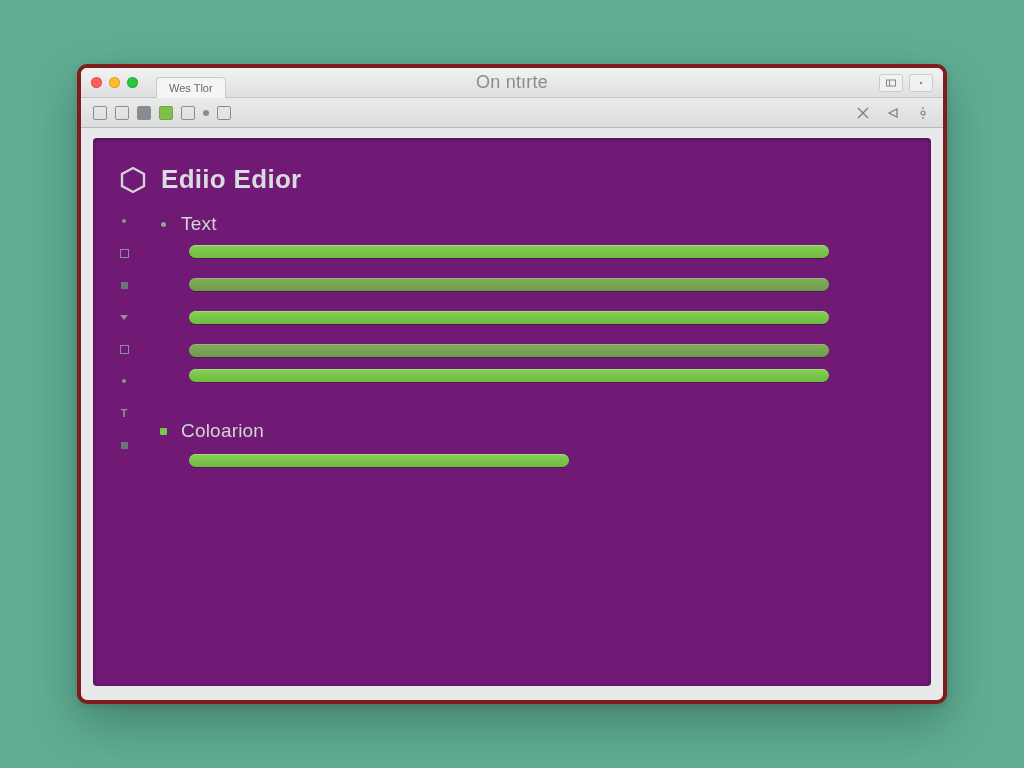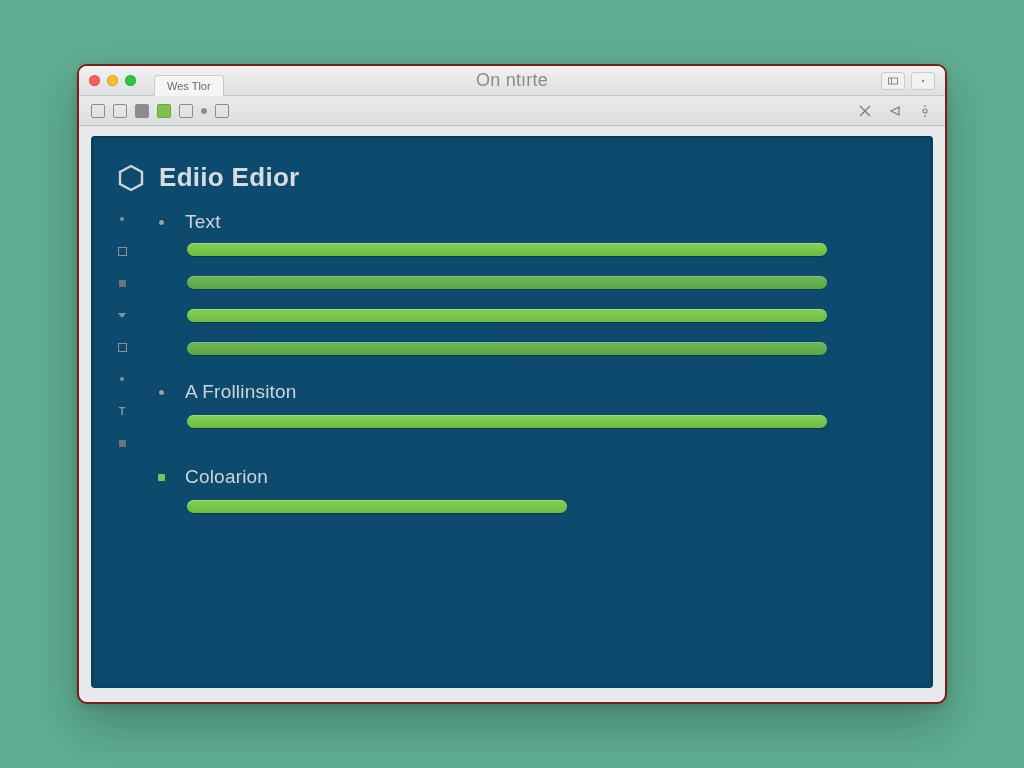--- a/index.html
+++ b/index.html
@@ -10,21 +10,21 @@
     align-items: center;
     justify-content: center;
     font-family: -apple-system, "Helvetica Neue", Arial, sans-serif;
   }
   .window {
     width: 870px;
     height: 640px;
     background: #e8e9ea;
     border-radius: 10px;
     box-shadow: 0 20px 50px rgba(0,0,0,0.25), 0 2px 6px rgba(0,0,0,0.15);
-    border: 2px solid #7f1d1d;
+    border: 4px solid #7f1d1d;
     display: flex;
     flex-direction: column;
     overflow: hidden;
   }
   
   .titlebar {
     height: 30px;
     background: linear-gradient(#f2f2f3, #dedfe1);
     border-bottom: 1px solid #c3c5c8;
     display: flex;
@@ -100,21 +100,21 @@
     right: 12px;
     display: flex;
     gap: 14px;
     color: #7a7c7e;
   }
   .toolbar-right .ic { width:16px; height:16px; display:flex; align-items:center; justify-content:center;}
   
   .editor {
     flex: 1;
     margin: 10px 12px 14px 12px;
-    background: #0c4a6e;
+    background: #701a75;
     border-radius: 4px;
     box-shadow: inset 0 1px 4px rgba(0,0,0,0.4);
     padding: 26px 60px 26px 26px;
     color: #cfd3d6;
     position: relative;
     overflow: hidden;
   }
   .heading-row {
     display: flex;
     align-items: center;
@@ -124,21 +124,21 @@
   .hex-icon { width:28px; height:28px; flex:0 0 auto; }
   .heading-text {
     font-size: 26px;
     font-weight: 600;
     color: #d8dcdf;
     letter-spacing: 0.3px;
   }
   .subheading-row {
     display: flex;
     align-items: center;
-    gap: 20px;
+    gap: 14px;
     margin-top: 18px;
     margin-bottom: 4px;
     margin-left: 40px;
   }
   .sub-bullet {
     width: 8px; height: 8px;
     flex: 0 0 auto;
     display:flex; align-items:center; justify-content:center;
     color:#9aa0a4;
   }
@@ -266,24 +266,20 @@
       <span class="sub-bullet dot"></span>
       <span class="sub-text">Text</span>
     </div>
     <div class="lines">
       <div class="line" style="width:640px"></div>
       <div class="line dim" style="width:640px"></div>
       <div class="line" style="width:640px"></div>
       <div class="line dim" style="width:640px"></div>
     </div>
 
-    <div class="subheading-row section2">
-      <span class="sub-bullet dot"></span>
-      <span class="sub-text">A Frollinsiton</span>
-    </div>
     <div class="lines short">
       <div class="line" style="width:640px"></div>
     </div>
 
     <div class="subheading-row section3">
       <span class="sub-bullet sq"></span>
       <span class="sub-text">Coloarion</span>
     </div>
     <div class="lines short">
       <div class="line" style="width:380px"></div>

